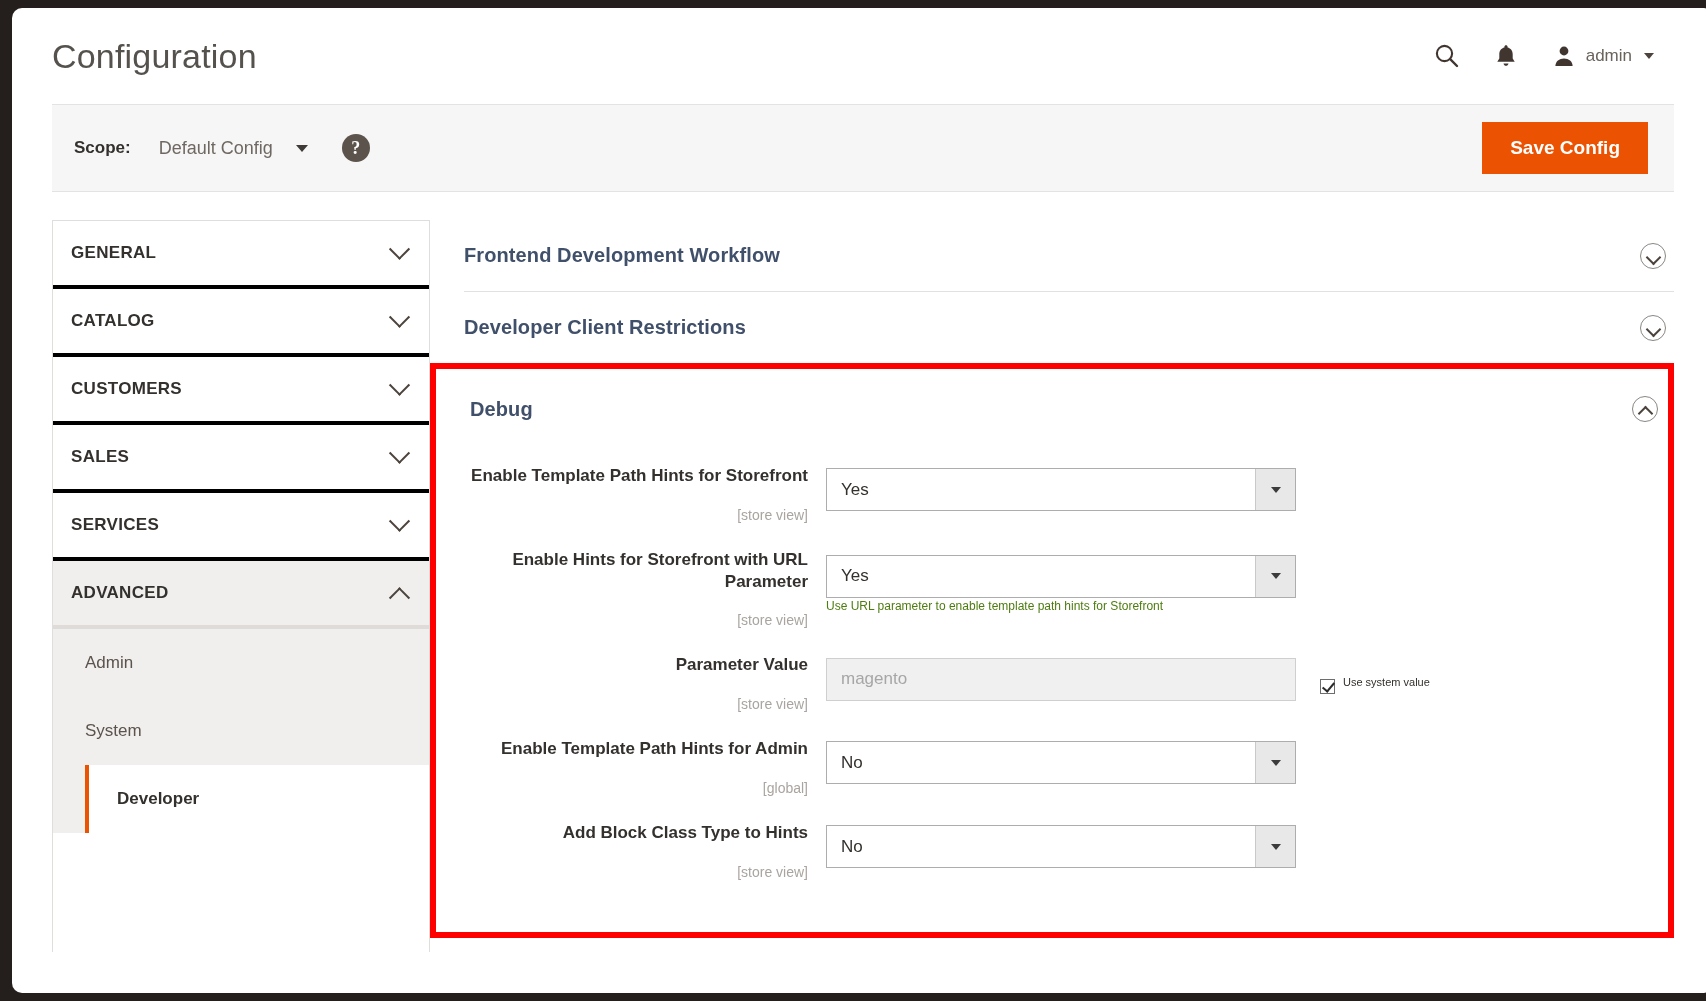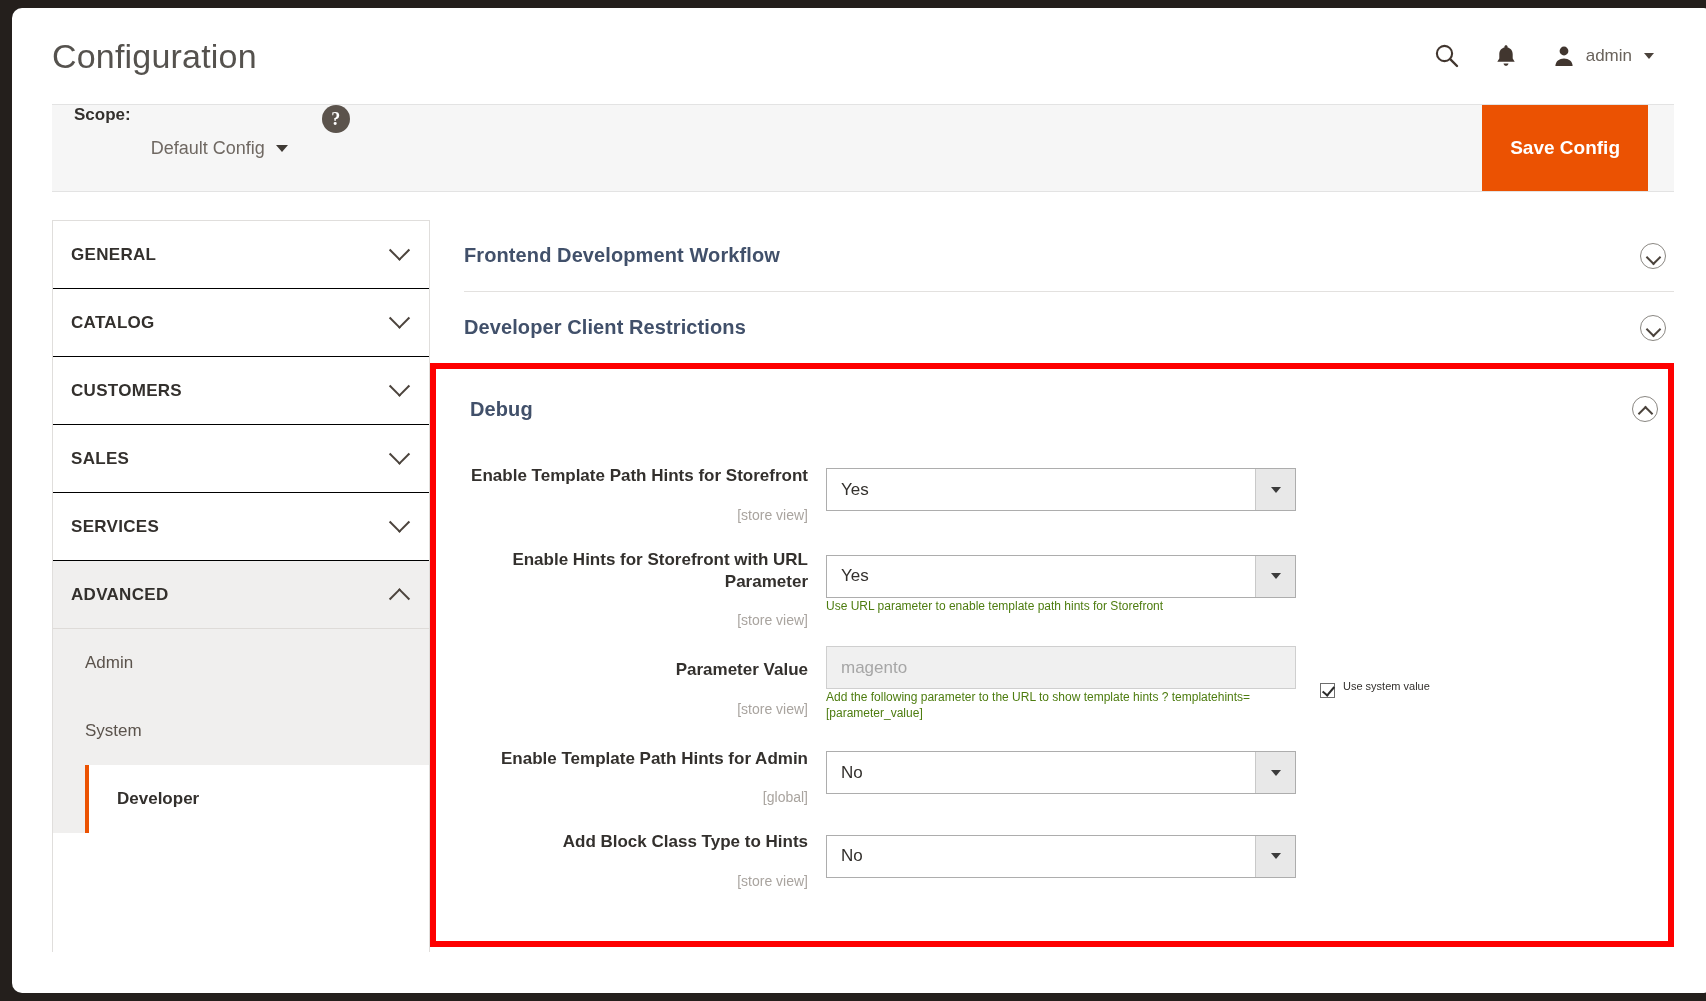--- a/index.html
+++ b/index.html
@@ -50,28 +50,28 @@
     margin-left: 2px;
   }
 
   
   .scope-bar {
     margin: 0 40px;
     height: 88px;
     background: #f6f6f6;
     border-top: 1px solid #e3e3e3;
     border-bottom: 1px solid #e3e3e3;
-    display: flex; 
+    display: flex; align-items: center;
     padding: 0 26px 0 22px;
   }
   .scope-label { font-size: 17px; font-weight: bold; color: #33302d; }
   .scope-value {
     font-size: 18px; color: #6f6862;
-    margin-left: 20px;
-    display: flex; align-items: center; gap: 11px;
+    margin-left: 28px;
+    display: flex; align-items: center; gap: 23px;
   }
   .scope-caret {
     width: 0; height: 0;
     border-left: 6px solid transparent;
     border-right: 6px solid transparent;
     border-top: 7px solid #3f3a35;
   }
   .help-circle {
     width: 28px; height: 28px;
     border-radius: 50%;
@@ -103,21 +103,21 @@
 
   
   .sidebar {
     width: 378px;
     flex: 0 0 378px;
     border: 1px solid #e0dedc;
     border-bottom: none;
     background: #ffffff;
   }
   .nav-group {
-    border-bottom: 1px solid #000000;
+    border-bottom: 4px solid #000000;
     padding: 0 22px 0 18px;
     height: 68px;
     display: flex; align-items: center;
     cursor: pointer;
     background: #ffffff;
     text-align: right;
   }
   .nav-group.active { background: #f0efee; border-bottom-color: #dedbd8; }
   .nav-group-label {
     font-size: 17px; font-weight: bold;
@@ -424,21 +424,20 @@
             </div>
           </div>
 
           <div class="field-row">
             <div class="field-label-col">
               <span class="field-label">Parameter Value</span>
               <span class="field-scope">[store view]</span>
             </div>
             <div class="field-ctrl-col">
               <input class="text-input" type="text" disabled="" placeholder="magento" style="">
-              <div class="field-note">Add the following parameter to the URL to show template hints ? templatehints=[parameter_value]</div>
             </div>
             <div class="sysval-col">
               <span class="sysval-box"></span>
               <span class="sysval-label">Use system value</span>
             </div>
           </div>
 
           <div class="field-row">
             <div class="field-label-col">
               <span class="field-label">Enable Template Path Hints for Admin</span>

